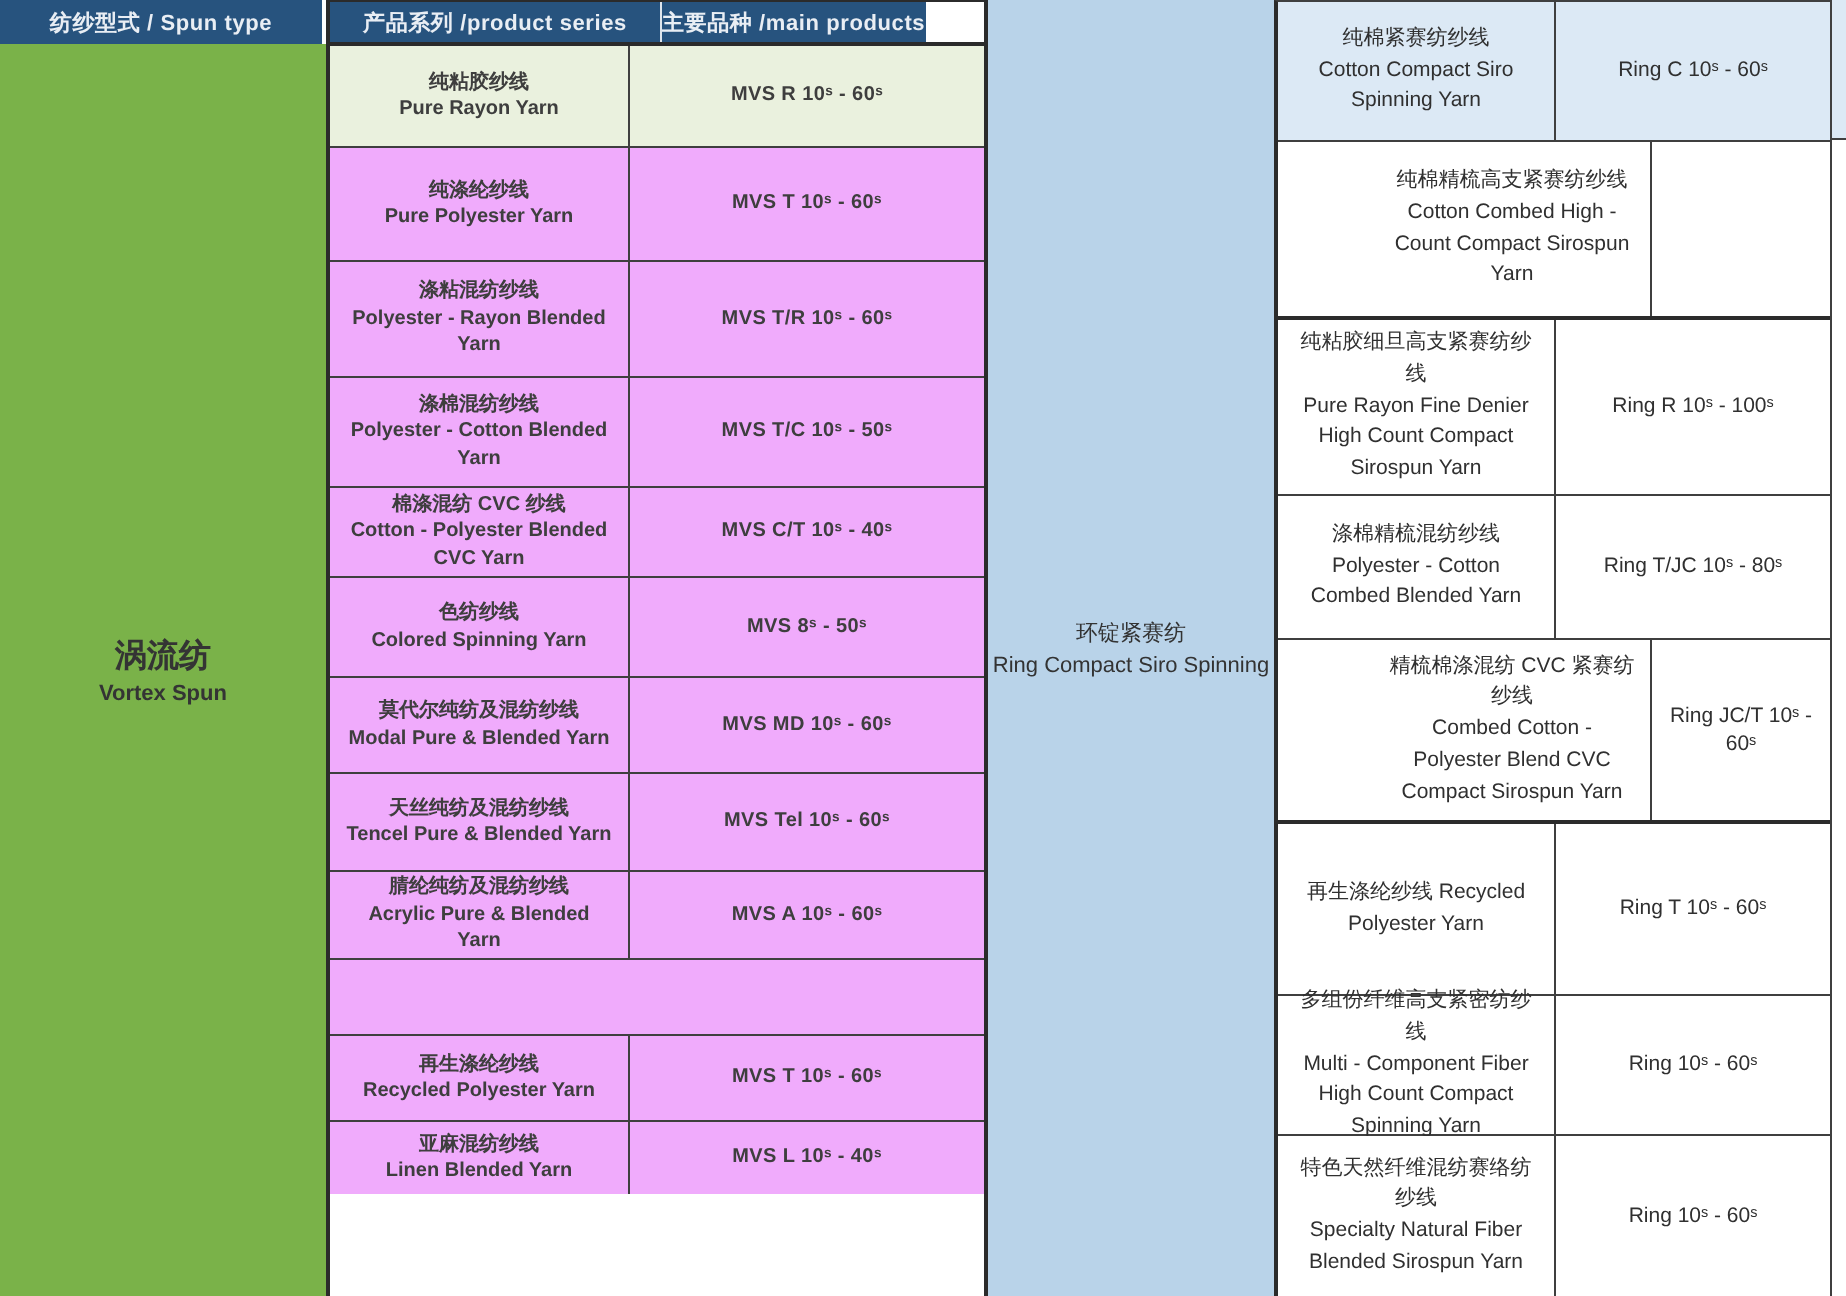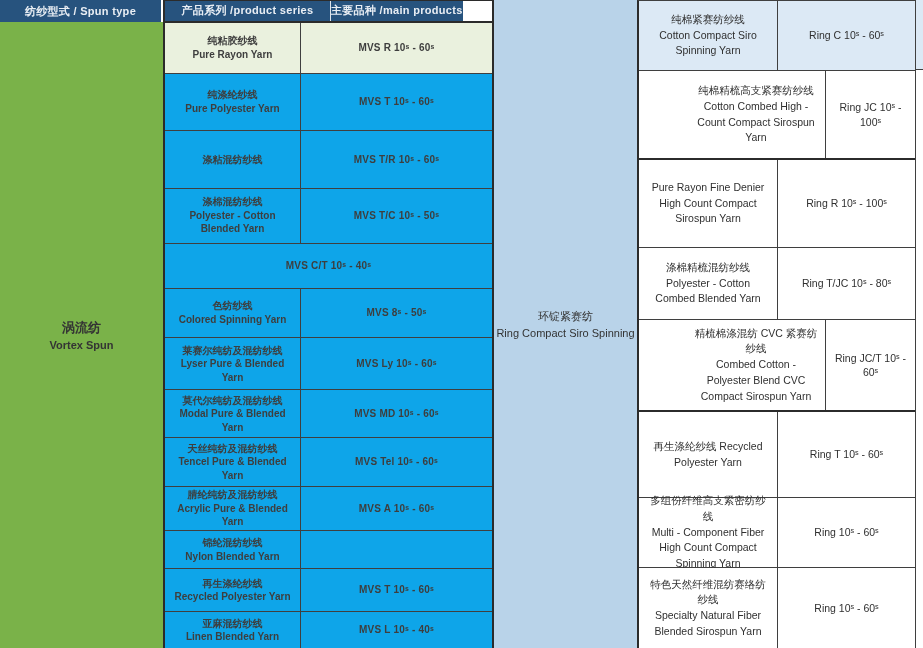--- a/index.html
+++ b/index.html
@@ -21,42 +21,42 @@
     font-size: 11px; font-weight: bold; letter-spacing: .3px;
     display: flex; align-items: center; justify-content: center;
     text-align: center;
   }
   .colA .hdr-cell { height: 22px; border-right: 2px solid #fff; }
   .green-body {
     flex: 1; background: var(--green, #7ab249);
     display: flex; flex-direction: column; align-items: center; justify-content: center;
     text-align: center; color: #343434;
   }
-  .green-body .cn { font-size: 13px; font-weight: 600; }
+  .green-body .cn { font-size: 16px; font-weight: 600; }
   .green-body .en { font-size: 11px; font-weight: 600; margin-top: 2px; }
 
   
   .left-table {
     width: 331px; display: flex; flex-direction: column;
     border-left: 2px solid var(--border_thick, #2b2b2b);
     border-right: 2px solid var(--border_thick, #2b2b2b);
     border-top: 1px solid var(--border_thick, #2b2b2b);
   }
   .left-table .hrow { height: 22px; display: flex; border-bottom: 2px solid var(--border_thick, #2b2b2b); }
   .left-table .hrow .hdr-cell { flex: none; }
   .h-series { width: 166px; border-right: 1px solid rgba(255,255,255,.85); }
   .h-product { flex: 1; }
-  .lrow { display: flex; border-bottom: 1px solid var(--border_dark, #3f3f3f); background: #0ea5e9; }
+  .lrow { display: flex; border-bottom: 1px solid var(--border_dark, #3f3f3f); background: #f0abfc; }
   .lrow:last-child { border-bottom: none; }
   .lrow.hl-green { background: var(--light_green, #eaf1de); }
   .cell {
     display: flex; flex-direction: column; align-items: center; justify-content: center;
     text-align: center; padding: 2px 8px; line-height: 1.35;
   }
-  .c-series { width: 136px; border-right: 1px solid var(--border_dark, #3f3f3f); }
+  .c-series { width: 150px; border-right: 1px solid var(--border_dark, #3f3f3f); }
   .c-product { flex: 1; font-size: 10px; font-weight: 600; letter-spacing: .2px; color: #3e3e3e; }
   .c-series .cn { font-size: 10px; font-weight: 600; color: #3e3e3e; }
   .c-series .en { font-size: 10px; font-weight: 600; color: #3e3e3e; }
 
   
   .colD {
     width: 143px; background: var(--mid_blue, #b9d3e9);
     display: flex; flex-direction: column; align-items: center; justify-content: center;
     text-align: center; color: #333;
   }
@@ -115,51 +115,49 @@
       <div class="cell c-series">
         <div class="cn">纯涤纶纱线</div>
         <div class="en">Pure Polyester Yarn</div>
       </div>
       <div class="cell c-product">MVS T 10ˢ - 60ˢ</div>
     </div>
 
     <div class="lrow" style="height:58px">
       <div class="cell c-series">
         <div class="cn">涤粘混纺纱线</div>
+        <div class="en">Polyester - Rayon Blended Yarn</div>
       </div>
       <div class="cell c-product">MVS T/R 10ˢ - 60ˢ</div>
     </div>
 
     <div class="lrow" style="height:55px">
       <div class="cell c-series">
         <div class="cn">涤棉混纺纱线</div>
         <div class="en">Polyester - Cotton Blended Yarn</div>
       </div>
       <div class="cell c-product">MVS T/C 10ˢ - 50ˢ</div>
     </div>
 
     <div class="lrow" style="height:45px">
+      <div class="cell c-series">
+        <div class="cn">棉涤混纺 CVC 纱线</div>
+        <div class="en">Cotton - Polyester Blended CVC Yarn</div>
+      </div>
       <div class="cell c-product">MVS C/T 10ˢ - 40ˢ</div>
     </div>
 
     <div class="lrow" style="height:50px">
       <div class="cell c-series">
         <div class="cn">色纺纱线</div>
         <div class="en">Colored Spinning Yarn</div>
       </div>
       <div class="cell c-product">MVS 8ˢ - 50ˢ</div>
     </div>
 
-    <div class="lrow" style="height:52px">
-      <div class="cell c-series">
-        <div class="cn">莱赛尔纯纺及混纺纱线</div>
-        <div class="en">Lyser Pure &amp; Blended Yarn</div>
-      </div>
-      <div class="cell c-product">MVS Ly 10ˢ - 60ˢ</div>
-    </div>
 
     <div class="lrow" style="height:48px">
       <div class="cell c-series">
         <div class="cn">莫代尔纯纺及混纺纱线</div>
         <div class="en">Modal Pure &amp; Blended Yarn</div>
       </div>
       <div class="cell c-product">MVS MD 10ˢ - 60ˢ</div>
     </div>
 
     <div class="lrow" style="height:49px">
@@ -172,24 +170,20 @@
 
     <div class="lrow" style="height:44px">
       <div class="cell c-series">
         <div class="cn">腈纶纯纺及混纺纱线</div>
         <div class="en">Acrylic Pure &amp; Blended Yarn</div>
       </div>
       <div class="cell c-product">MVS A 10ˢ - 60ˢ</div>
     </div>
 
     <div class="lrow" style="height:38px">
-      <div class="cell c-series">
-        <div class="cn">锦纶混纺纱线</div>
-        <div class="en">Nylon Blended Yarn</div>
-      </div>
     </div>
 
     <div class="lrow" style="height:43px">
       <div class="cell c-series">
         <div class="cn">再生涤纶纱线</div>
         <div class="en">Recycled Polyester Yarn</div>
       </div>
       <div class="cell c-product">MVS T 10ˢ - 60ˢ</div>
     </div>
 
@@ -215,25 +209,25 @@
         <div class="en">Cotton Compact Siro Spinning Yarn</div>
       </div>
       <div class="cell r-product">Ring C 10ˢ - 60ˢ</div>
     </div>
 
     <div class="rrow thick" style="height:89px">
       <div class="cell r-series">
         <div class="cn">纯棉精梳高支紧赛纺纱线</div>
         <div class="en">Cotton Combed High - Count Compact Sirospun Yarn</div>
       </div>
-      <div class="cell r-product">Ring JC 10ˢ - 100ˢ</div>
     </div>
 
     <div class="rrow" style="height:88px">
       <div class="cell r-series">
+        <div class="cn">纯粘胶细旦高支紧赛纺纱线</div>
         <div class="en">Pure Rayon Fine Denier High Count Compact Sirospun Yarn</div>
       </div>
       <div class="cell r-product">Ring R 10ˢ - 100ˢ</div>
     </div>
 
     <div class="rrow" style="height:72px">
       <div class="cell r-series">
         <div class="cn">涤棉精梳混纺纱线</div>
         <div class="en">Polyester - Cotton Combed Blended Yarn</div>
       </div>

